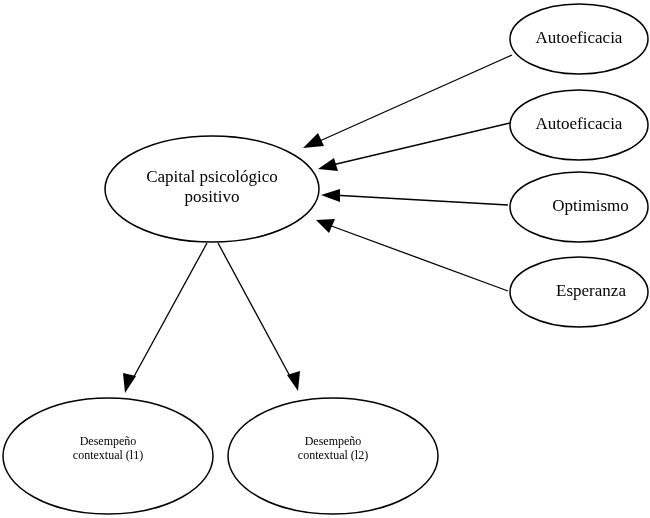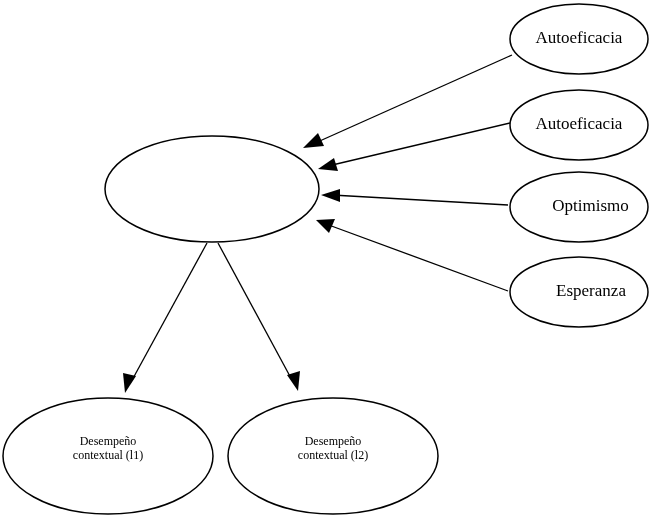--- a/index.html
+++ b/index.html
@@ -117,20 +117,22 @@
   </svg>
 
   <div class="node-label label-side" style="left:510px; top:28px; width:138px;">Autoeficacia</div>
 
   <div class="node-label label-side" style="left:510px; top:114px; width:138px;">Autoeficacia</div>
 
   <div class="node-label label-side" style="left:510px; top:196px; width:161px;">Optimismo</div>
 
   <div class="node-label label-side" style="left:510px; top:281px; width:162px;">Esperanza</div>
 
+  <div class="node-label label-main" style="left:105px; top:167px; width:214px;">Capital psicológico
+positivo</div>
 
   <div class="node-label label-outcome" style="left:3px; top:434px; width:210px;">Desempeño
 contextual (l1)</div>
 
   <div class="node-label label-outcome" style="left:228px; top:434px; width:210px;">Desempeño
 contextual (l2)</div>
 
 </div>
 
 </body></html>

